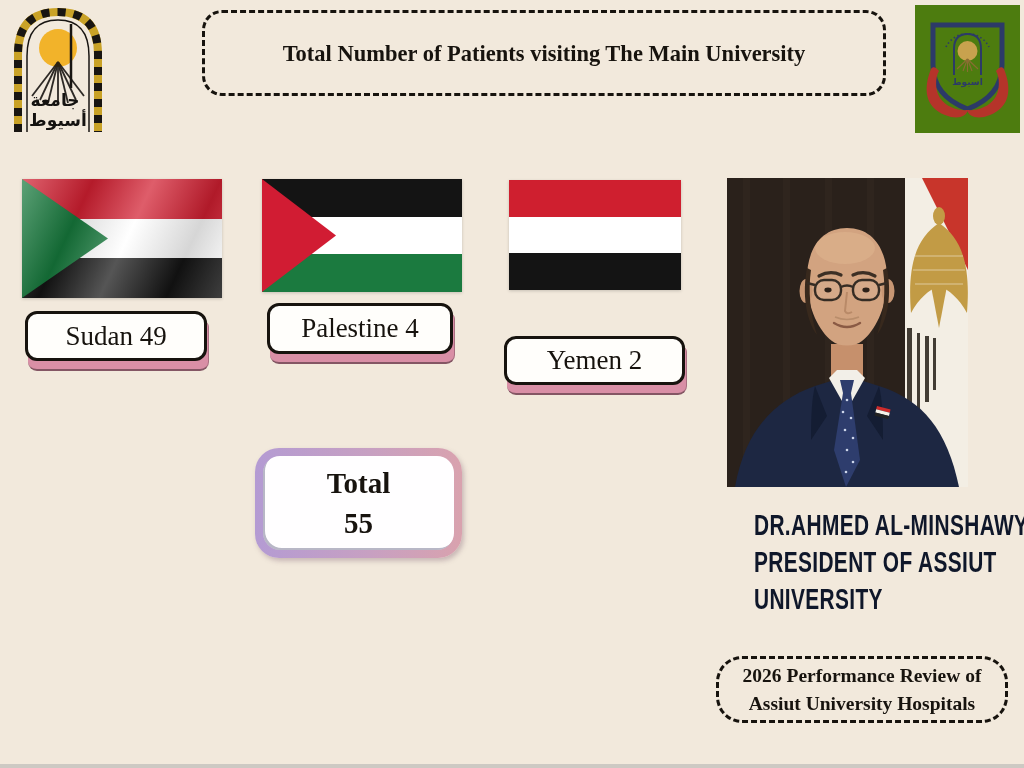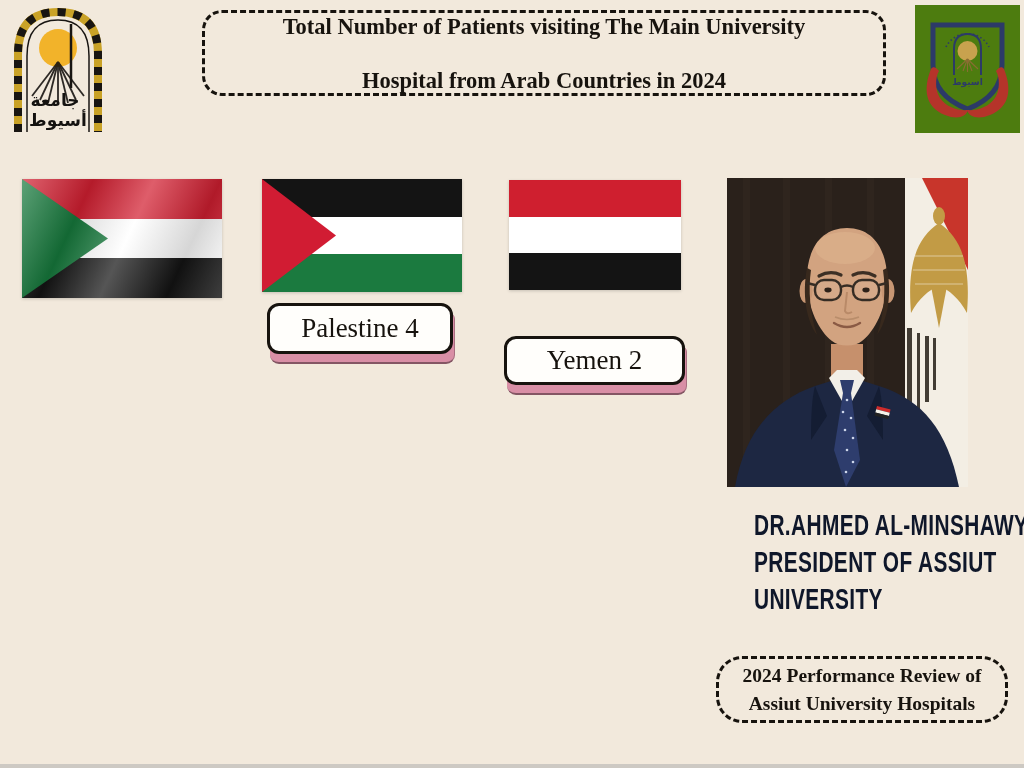--- a/index.html
+++ b/index.html
@@ -105,21 +105,20 @@
         <line x1="50" y1="58" x2="68" y2="96"></line>
       <line x1="50" y1="58" x2="76" y2="92"></line>
     </g>
     <line x1="63" y1="20" x2="63" y2="84" stroke="#181512" stroke-width="2.5"></line>
     <text x="47" y="102" text-anchor="middle" font-family="DejaVu Sans, sans-serif" font-weight="bold" font-size="17" fill="#141210">جامعة</text>
     <text x="50" y="122" text-anchor="middle" font-family="DejaVu Sans, sans-serif" font-weight="bold" font-size="17" fill="#141210">أسيوط</text>
   </svg>
 
   <div class="title-box">
     <div>Total Number of Patients visiting The Main University</div>
-    <div>Hospital from Arab Countries in 2024</div>
   </div>
 
   <div class="right-logo-card">
     <svg width="105" height="128" viewBox="0 0 105 128">
       <path d="M18,20 L87,20 L87,60 Q87,91 52.5,104 Q18,91 18,60 Z" fill="none" stroke="#2c3a68" stroke-width="5"></path>
       <path d="M31,42 A24,24 0 0 1 74,42" fill="none" stroke="#2c3a68" stroke-width="1.6" stroke-dasharray="1.5 2.5"></path>
       <path d="M39,70 L39,44 Q39,29 52.5,29 Q66,29 66,44 L66,70" fill="none" stroke="#2c3a68" stroke-width="2"></path>
       <circle cx="52.5" cy="46" r="10" fill="#c8a24e"></circle>
       <g stroke="#8a6d33" stroke-width="1.1">
         <line x1="52.5" y1="54" x2="42" y2="64"></line>
@@ -150,33 +149,45 @@
     <div class="stripe" style="background: rgb(27, 122, 63);"></div>
     <div class="flag-triangle" style="background: rgb(209, 28, 51);"></div>
   </div>
 
   <div class="flag flag-yemen">
     <div class="stripe" style="background: rgb(207, 31, 47);"></div>
     <div class="stripe" style="background: rgb(255, 255, 255);"></div>
     <div class="stripe" style="background: rgb(20, 20, 20);"></div>
   </div>
 
+  <div class="country-label label-sudan">
+    <div class="label-strip" style="background: rgb(217, 143, 166);"></div>
+    <div class="label-face">
+      <span>Sudan 49</span>
+    </div>
+  </div>
   <div class="country-label label-palestine">
     <div class="label-strip" style="background: rgb(217, 143, 166);"></div>
     <div class="label-face">
       <span>Palestine 4</span>
     </div>
   </div>
   <div class="country-label label-yemen">
     <div class="label-strip" style="background: rgb(217, 143, 166);"></div>
     <div class="label-face">
       <span>Yemen 2</span>
     </div>
   </div>
 
+  <div class="total-frame">
+    <div class="total-inner">
+      <div>Total</div>
+      <div>55</div>
+    </div>
+  </div>
 
   <svg class="photo" viewBox="0 0 241 309">
     <rect width="241" height="309" fill="#2a211b"></rect>
     <g fill="#3a2e24" opacity="0.35">
       <rect x="16" width="7" height="309"></rect>
         <rect x="56" width="7" height="309"></rect>
       <rect x="98" width="7" height="309"></rect>
         <rect x="140" width="7" height="309"></rect>
     </g>
 
@@ -248,18 +259,18 @@
     </g>
   </svg>
 
   <div class="president-name">
     <span class="cond-line">DR.AHMED AL-MINSHAWY</span>
     <span class="cond-line">PRESIDENT OF ASSIUT</span>
     <span class="cond-line">UNIVERSITY</span>
   </div>
 
   <div class="footer-badge">
-    <div>2024 Performance Review of</div>
+    <div>2026 Performance Review of</div>
     <div>Assiut University Hospitals</div>
   </div>
 
   <div class="bottom-strip"></div>
 </div>
 
 </body></html>

